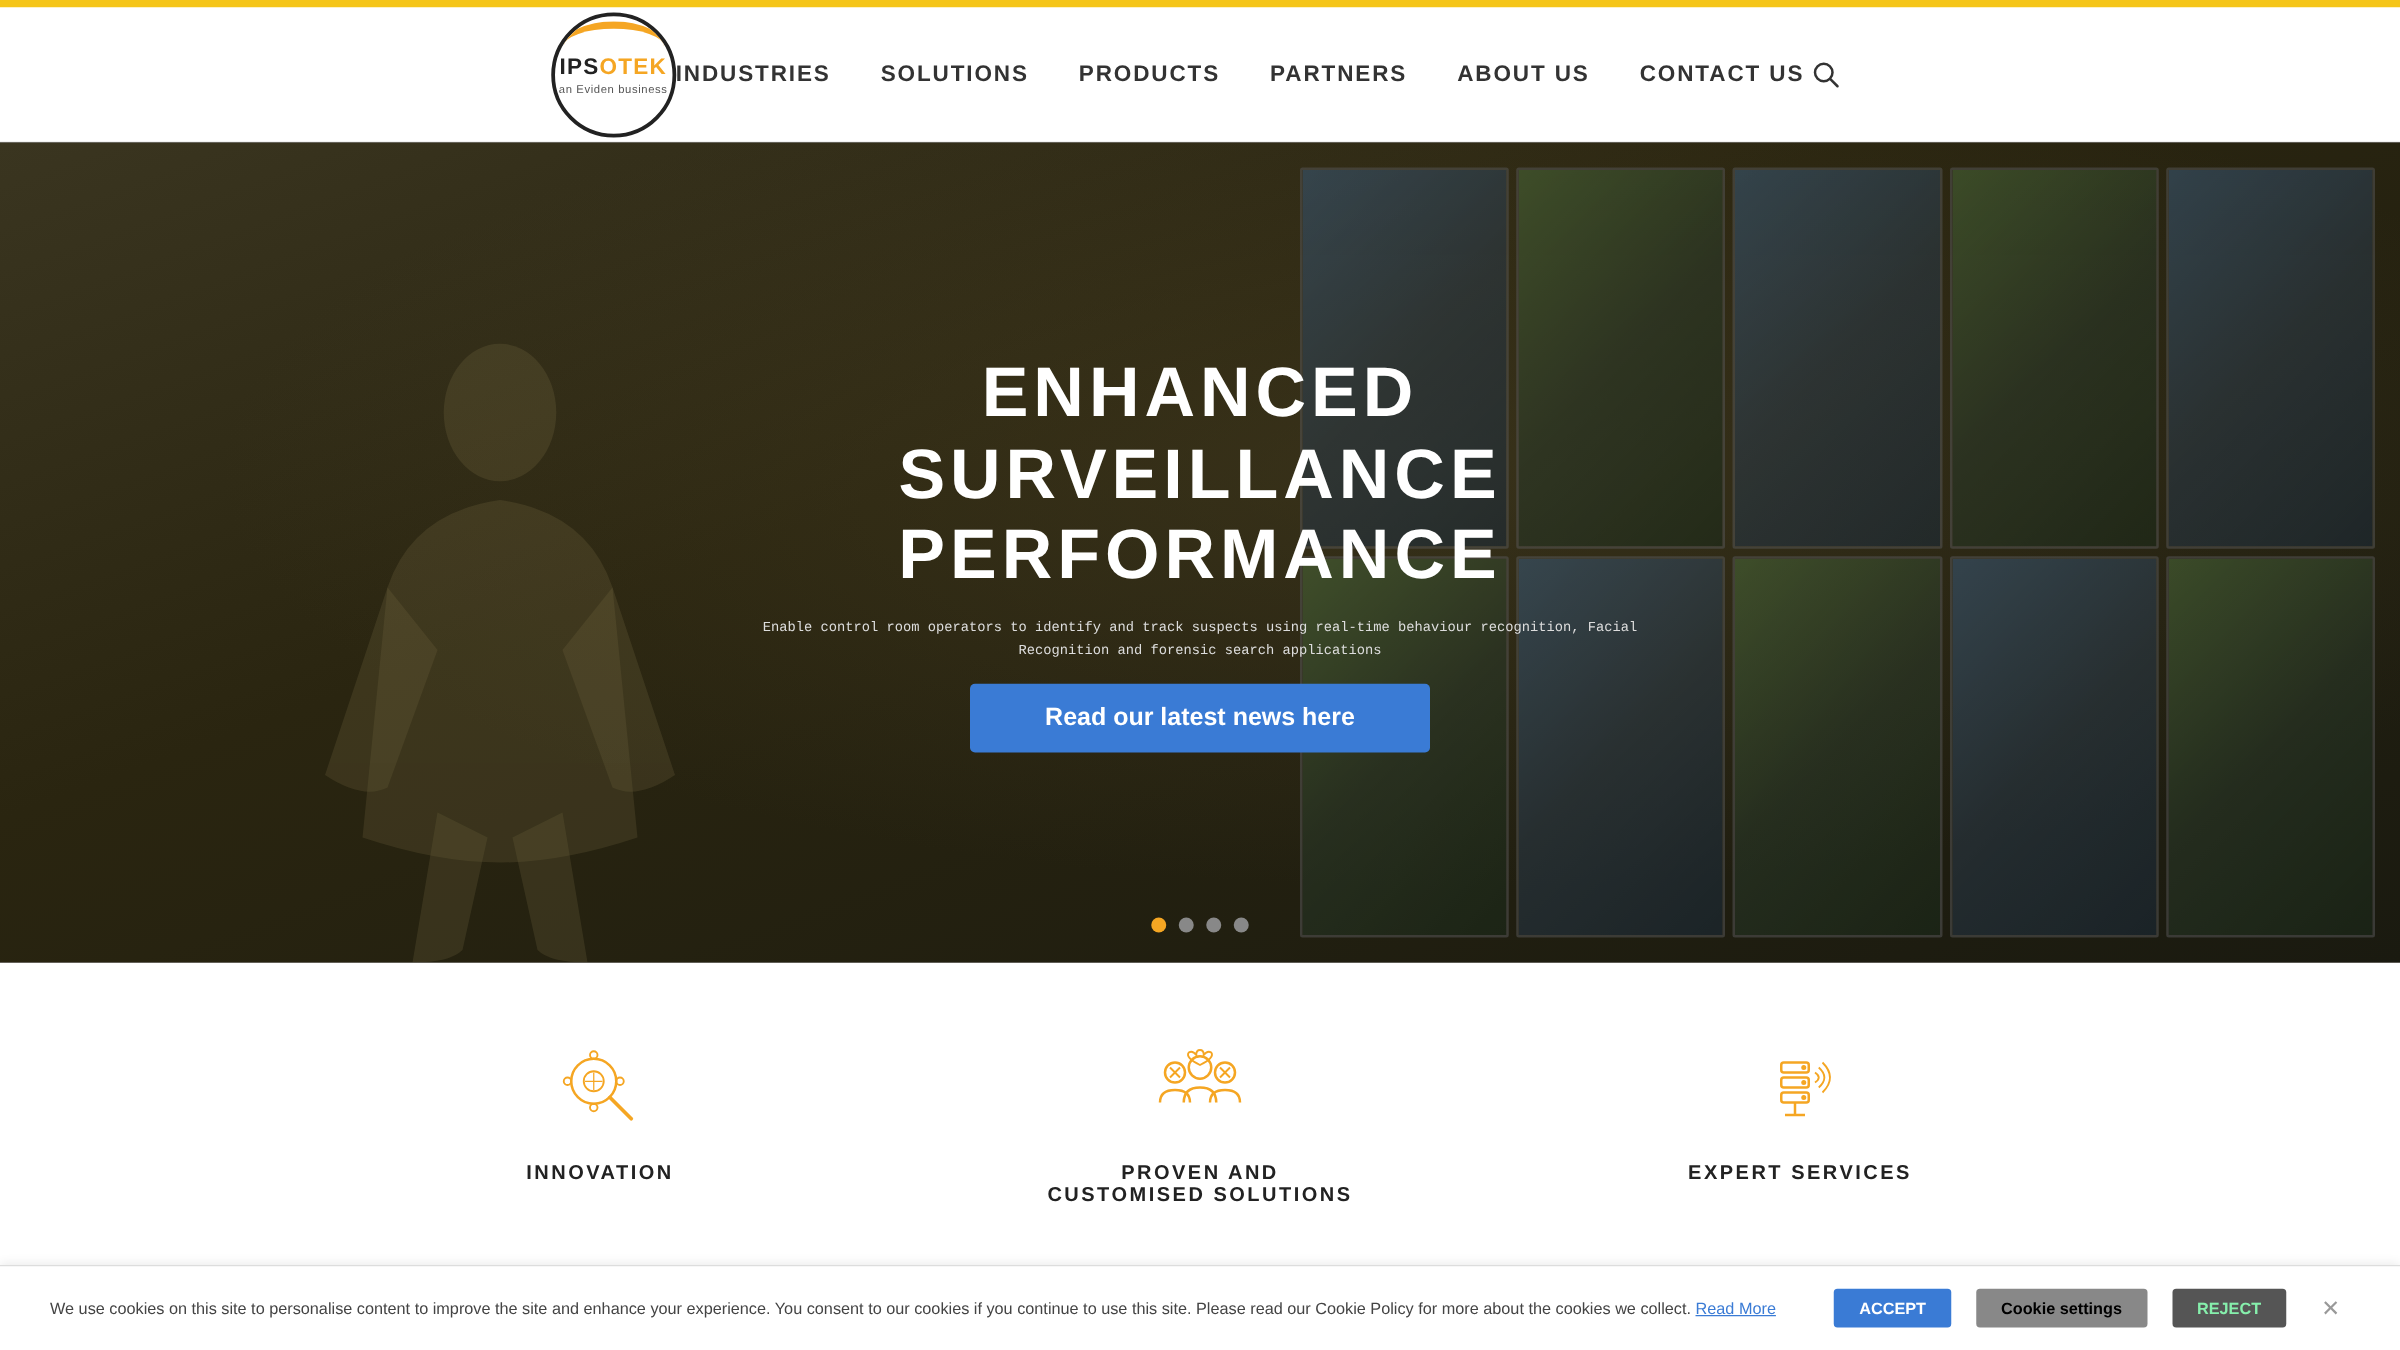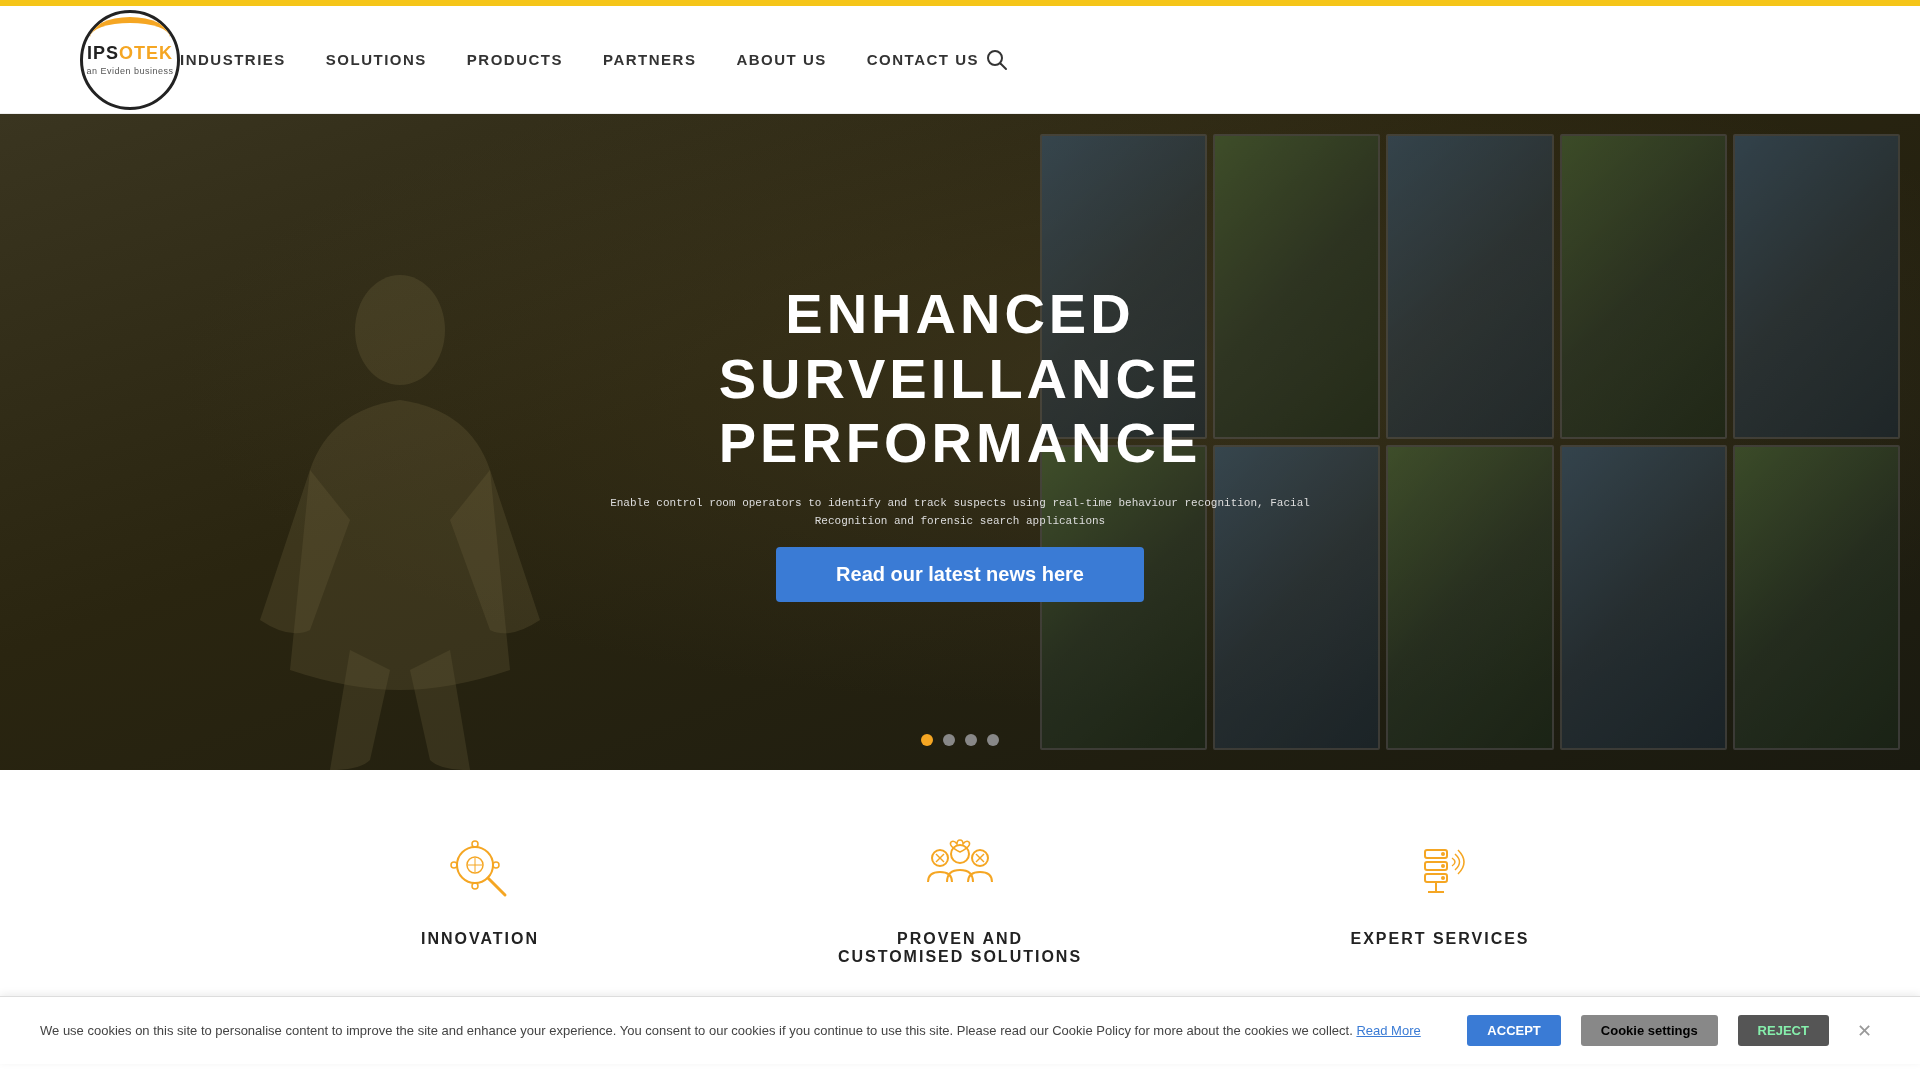--- a/index.html
+++ b/index.html
@@ -9,21 +9,21 @@
     .top-bar {
       height: 6px;
       background: #f5c518;
       width: 100%;
     }
 
     
     .header {
       display: flex;
       align-items: center;
-      justify-content: flex-start;
+      justify-content: center;
       padding: 0 80px;
       height: 108px;
       background: #fff;
       border-bottom: 1px solid #eee;
     }
     .logo-area {
       display: flex;
       align-items: center;
     }
     .logo-circle {
@@ -70,21 +70,21 @@
       border-top: 6px solid #f5a623;
       border-radius: 50% 50% 0 0;
     }
 
     nav {
       display: flex;
       align-items: center;
       gap: 40px;
     }
     .nav-item {
-      font-size: 15px;
+      font-size: 18px;
       font-weight: 700;
       color: #333;
       letter-spacing: 1.5px;
       cursor: pointer;
       text-transform: uppercase;
       text-decoration: none;
     }
 
     .search-icon-btn {
       background: none;
@@ -254,21 +254,21 @@
       font-weight: 900;
       letter-spacing: 2px;
       text-transform: uppercase;
       color: #222;
       margin-bottom: 8px;
     }
 
     
     .cookie-banner {
       position: fixed;
-      bottom: 16px;
+      bottom: 0;
       left: 0;
       right: 0;
       background: #fff;
       border-top: 1px solid #ddd;
       padding: 18px 40px;
       display: flex;
       align-items: center;
       gap: 20px;
       z-index: 1000;
       font-size: 13px;

